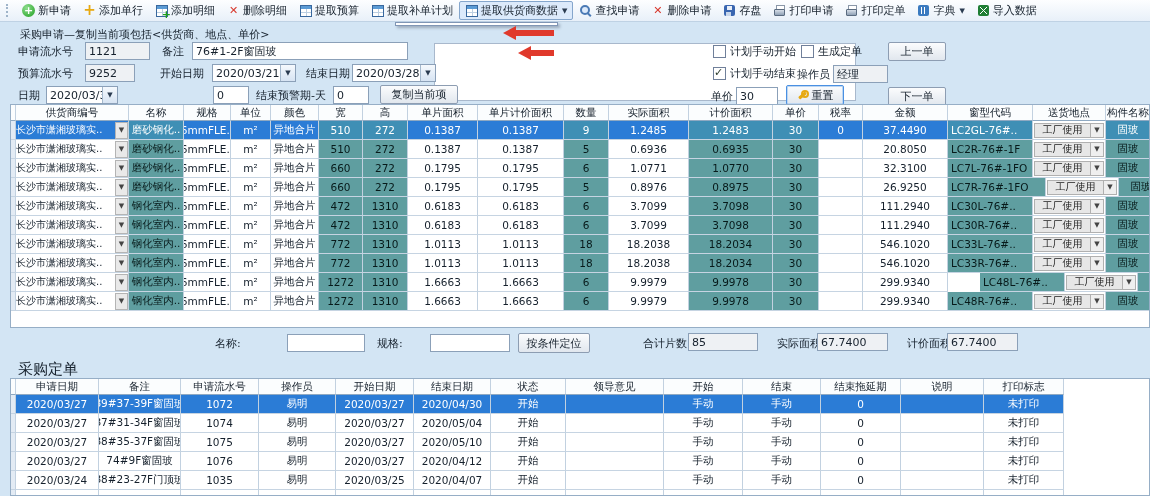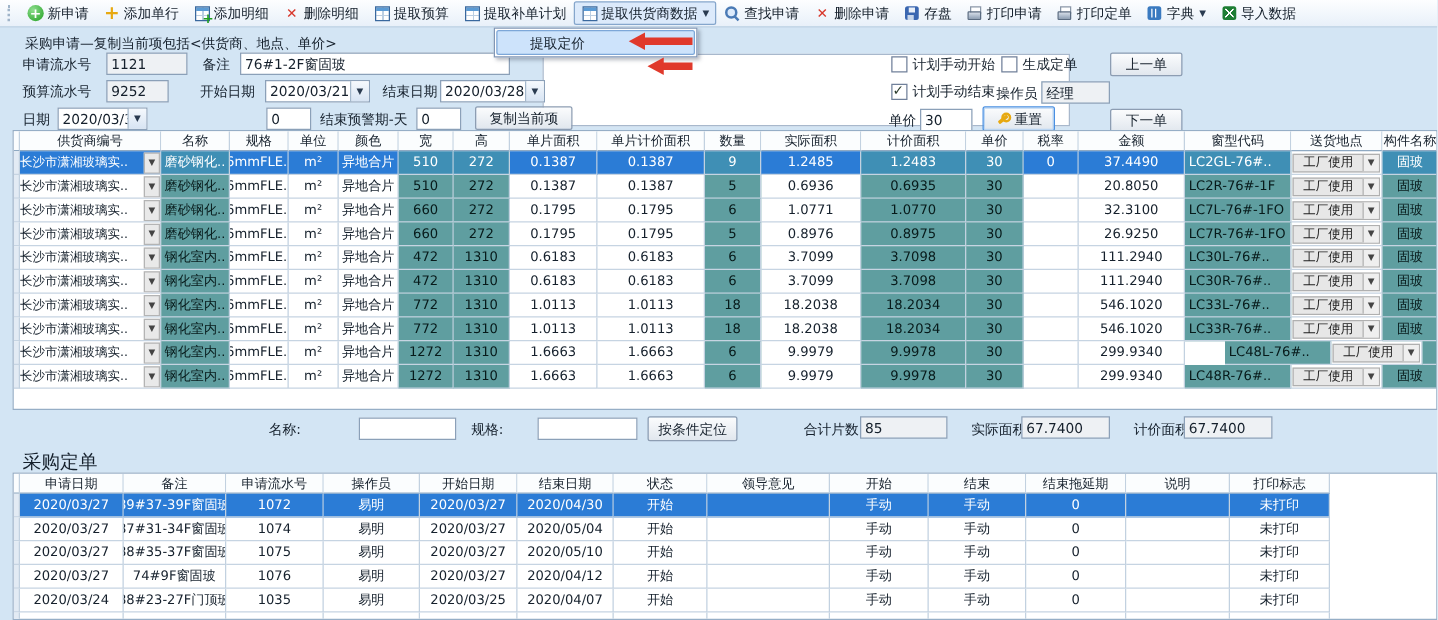--- a/index.html
+++ b/index.html
@@ -346,21 +346,21 @@
         <div class="gcell teal" style="width: 44px;">660</div>
         <div class="gcell teal" style="width: 45px;">272</div>
         <div class="gcell" style="width: 70px;">0.1795</div>
         <div class="gcell" style="width: 86px;">0.1795</div>
         <div class="gcell teal" style="width: 45px;">5</div>
         <div class="gcell" style="width: 80px;">0.8976</div>
         <div class="gcell teal" style="width: 84px;">0.8975</div>
         <div class="gcell teal" style="width: 46px;">30</div>
         <div class="gcell" style="width: 44px;"></div>
         <div class="gcell" style="width: 85px;">26.9250</div>
-        <div class="gcell teal al" style="width: 85px;">LC7R-76#-1FO</div>
+        <div class="gcell teal al" style="width: 98px;">LC7R-76#-1FO</div>
         <div class="gcell" style="width: 73px;">
           <span class="shipbox">
             <span class="st">工厂使用</span>
             <span class="sd">▼</span>
           </span>
         </div>
         <div class="gcell teal" style="width: 45px;">固玻</div>
       </div>
       <div class="grow">
         <div class="gcell gutter" style="width: 5px;"></div>
@@ -660,21 +660,20 @@
         <div class="gcell" style="width: 98px;"></div>
         <div class="gcell" style="width: 79px;"></div>
         <div class="gcell" style="width: 78px;"></div>
         <div class="gcell" style="width: 80px;"></div>
         <div class="gcell" style="width: 83px;"></div>
         <div class="gcell" style="width: 80px;"></div>
       </div>
     </div>
 
   <div class="menu" id="menu">
-      <div class="menu-item hl">提取定价</div>
     </div>
 
   <div class="annot" style="left:503px;top:26px;width:52px;height:14px;">
     <span class="a-head"></span>
       <span class="a-shaft" style="width:39px;"></span>
   </div>
   <div class="annot" style="left:518px;top:46px;width:38px;height:14px;">
     <span class="a-head"></span>
       <span class="a-shaft" style="width:24px;"></span>
   </div>

